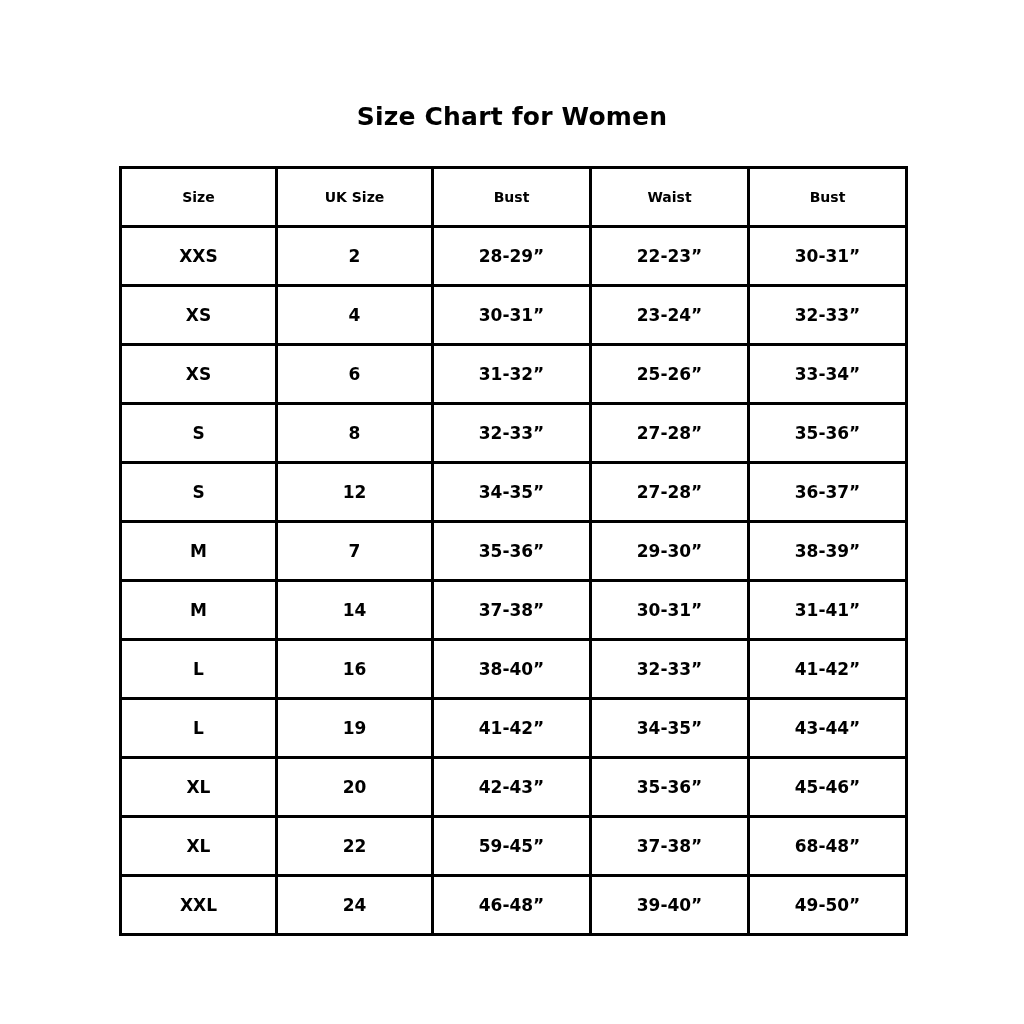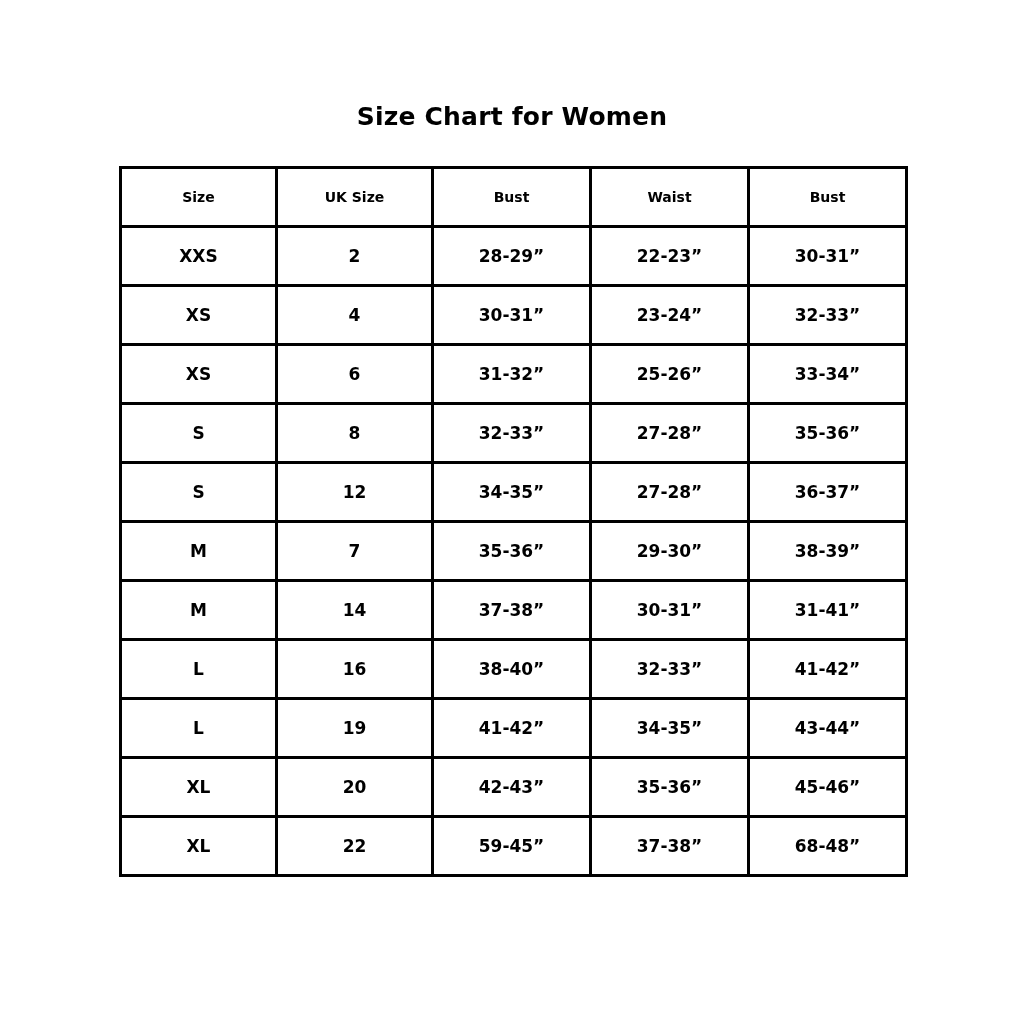--- a/index.html
+++ b/index.html
@@ -159,17 +159,24 @@
           <td>35-36”</td>
           <td>45-46”</td>
         </tr>
         <tr>
           <td>XL</td>
           <td>22</td>
           <td>59-45”</td>
           <td>37-38”</td>
           <td>68-48”</td>
         </tr>
+        <tr>
+          <td>XXL</td>
+          <td>24</td>
+          <td>46-48”</td>
+          <td>39-40”</td>
+          <td>49-50”</td>
+        </tr>
       </tbody>
     </table>
   </div>
 
 </div>
 
 </body></html>

